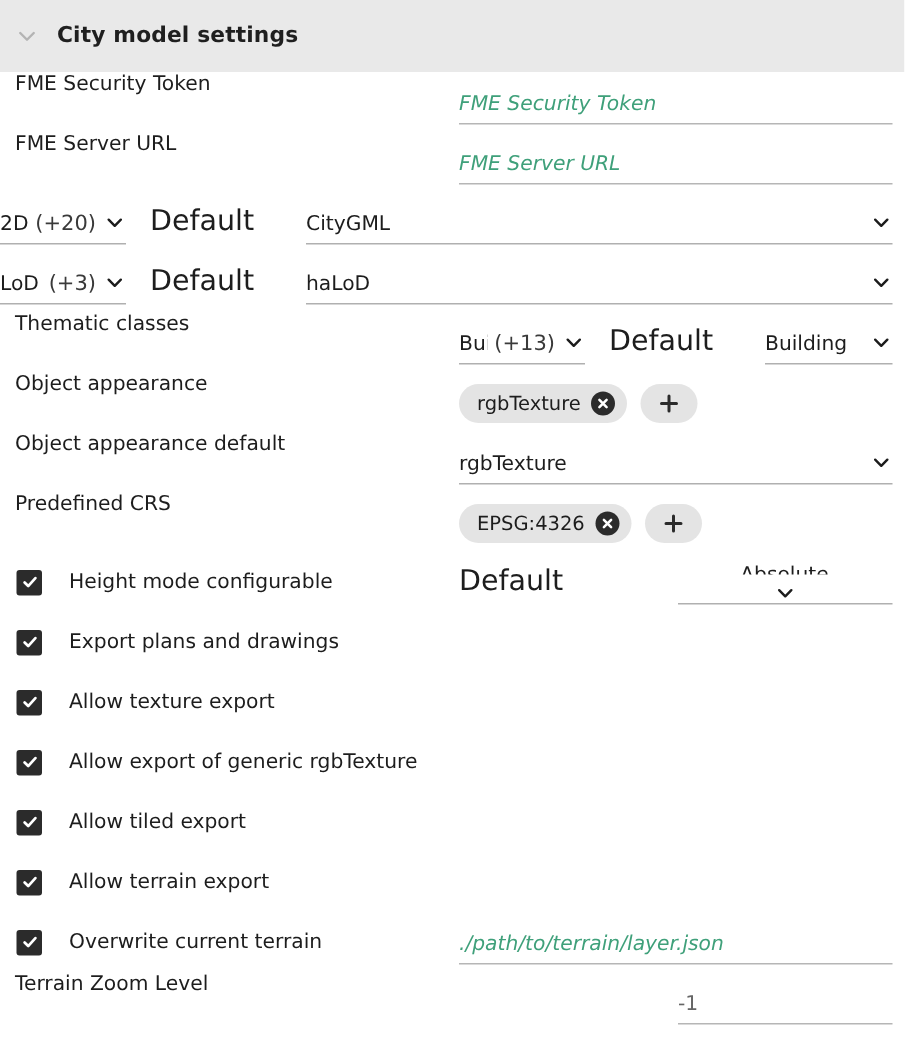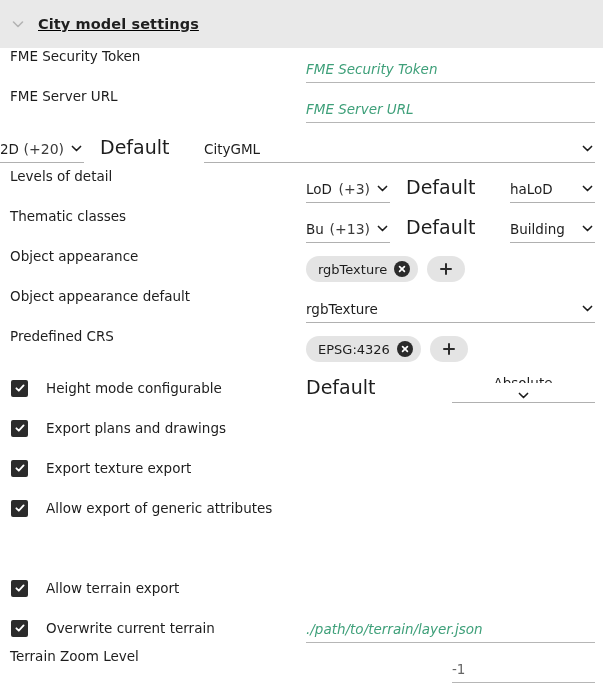--- a/index.html
+++ b/index.html
@@ -14,21 +14,20 @@
   .panel { width: 603px; height: 693px; position: relative; }
 
   
   .section-header {
     height: 48px;
     background: #e9e9e9;
     display: flex;
     align-items: center;
     padding-left: 10px;
     gap: 12px;
-    text-decoration: underline;
   }
   .chev-collapse {
     width: 16px; height: 16px;
     display: flex; align-items: center; justify-content: center;
     flex: 0 0 auto;
   }
   .chev-collapse svg { display: block; }
   .section-title {
     font-size: 14.5px;
     font-weight: bold;
@@ -236,21 +235,20 @@
         <div class="sel c3">
           <span class="sel-text">CityGML</span>
           <svg class="chev-dn" viewBox="0 0 16 16" aria-hidden="true">
             <path d="M3 5.5 L8 10.5 L13 5.5" fill="none" stroke="#1d1d1d" stroke-width="2" stroke-linecap="round" stroke-linejoin="round"></path>
           </svg>
         </div>
       </div>
     </div>
 
     <div class="row">
-      <div class="label-col">Levels of detail</div>
       <div class="value-col">
         <div class="sel c1">
           <span class="sel-left">
             <span class="sel-text">LoD1</span>
             <span class="badge">(+3)</span>
           </span>
           <svg class="chev-dn" viewBox="0 0 16 16" aria-hidden="true">
             <path d="M3 5.5 L8 10.5 L13 5.5" fill="none" stroke="#1d1d1d" stroke-width="2" stroke-linecap="round" stroke-linejoin="round"></path>
           </svg>
         </div>
@@ -372,38 +370,46 @@
       <div class="value-col"></div>
     </div>
 
     <div class="row">
       <div class="label-col with-check">
         <span class="cbox">
           <svg width="12" height="12" viewBox="0 0 12 12" aria-hidden="true">
             <path d="M2.4 6.3 L4.8 8.7 L9.6 3.4" fill="none" stroke="#ffffff" stroke-width="1.8" stroke-linecap="round" stroke-linejoin="round"></path>
           </svg>
         </span>
-        <span class="cbox-label">Export texture export</span>
+        <span class="cbox-label">Allow texture export</span>
       </div>
       <div class="value-col"></div>
     </div>
 
     <div class="row">
       <div class="label-col with-check">
         <span class="cbox">
           <svg width="12" height="12" viewBox="0 0 12 12" aria-hidden="true">
             <path d="M2.4 6.3 L4.8 8.7 L9.6 3.4" fill="none" stroke="#ffffff" stroke-width="1.8" stroke-linecap="round" stroke-linejoin="round"></path>
           </svg>
         </span>
-        <span class="cbox-label">Allow export of generic attributes</span>
+        <span class="cbox-label">Allow export of generic rgbTexture</span>
       </div>
       <div class="value-col"></div>
     </div>
 
     <div class="row">
+      <div class="label-col with-check">
+        <span class="cbox">
+          <svg width="12" height="12" viewBox="0 0 12 12" aria-hidden="true">
+            <path d="M2.4 6.3 L4.8 8.7 L9.6 3.4" fill="none" stroke="#ffffff" stroke-width="1.8" stroke-linecap="round" stroke-linejoin="round"></path>
+          </svg>
+        </span>
+        <span class="cbox-label">Allow tiled export</span>
+      </div>
       <div class="value-col"></div>
     </div>
 
     <div class="row">
       <div class="label-col with-check">
         <span class="cbox">
           <svg width="12" height="12" viewBox="0 0 12 12" aria-hidden="true">
             <path d="M2.4 6.3 L4.8 8.7 L9.6 3.4" fill="none" stroke="#ffffff" stroke-width="1.8" stroke-linecap="round" stroke-linejoin="round"></path>
           </svg>
         </span>

